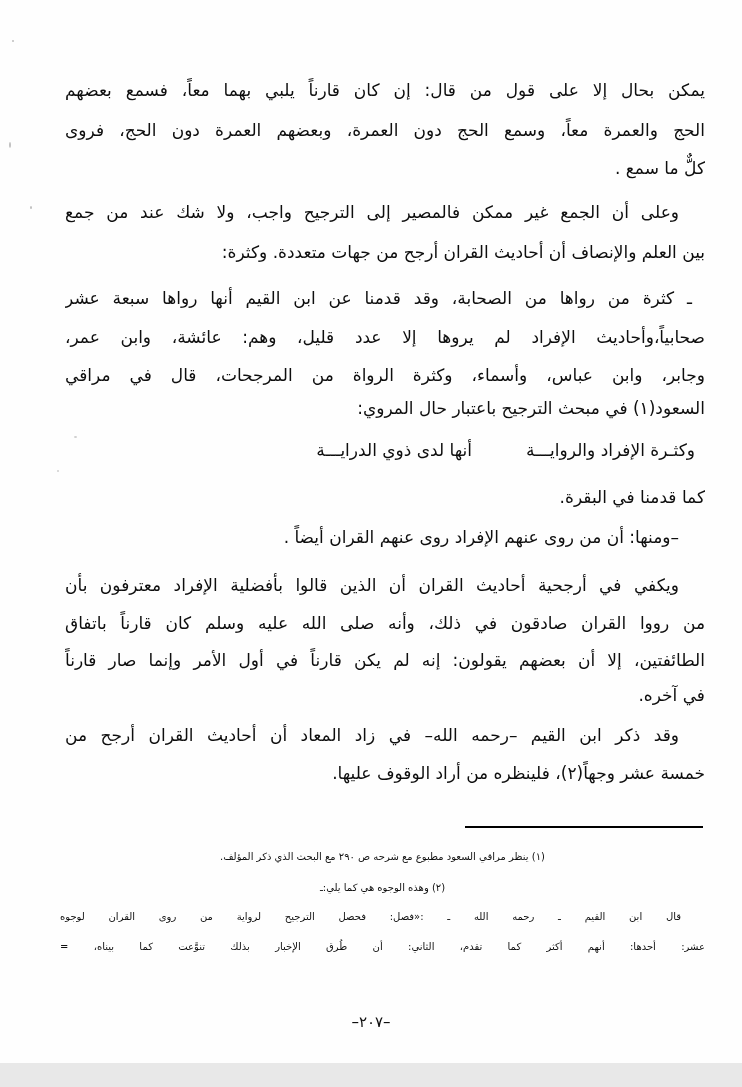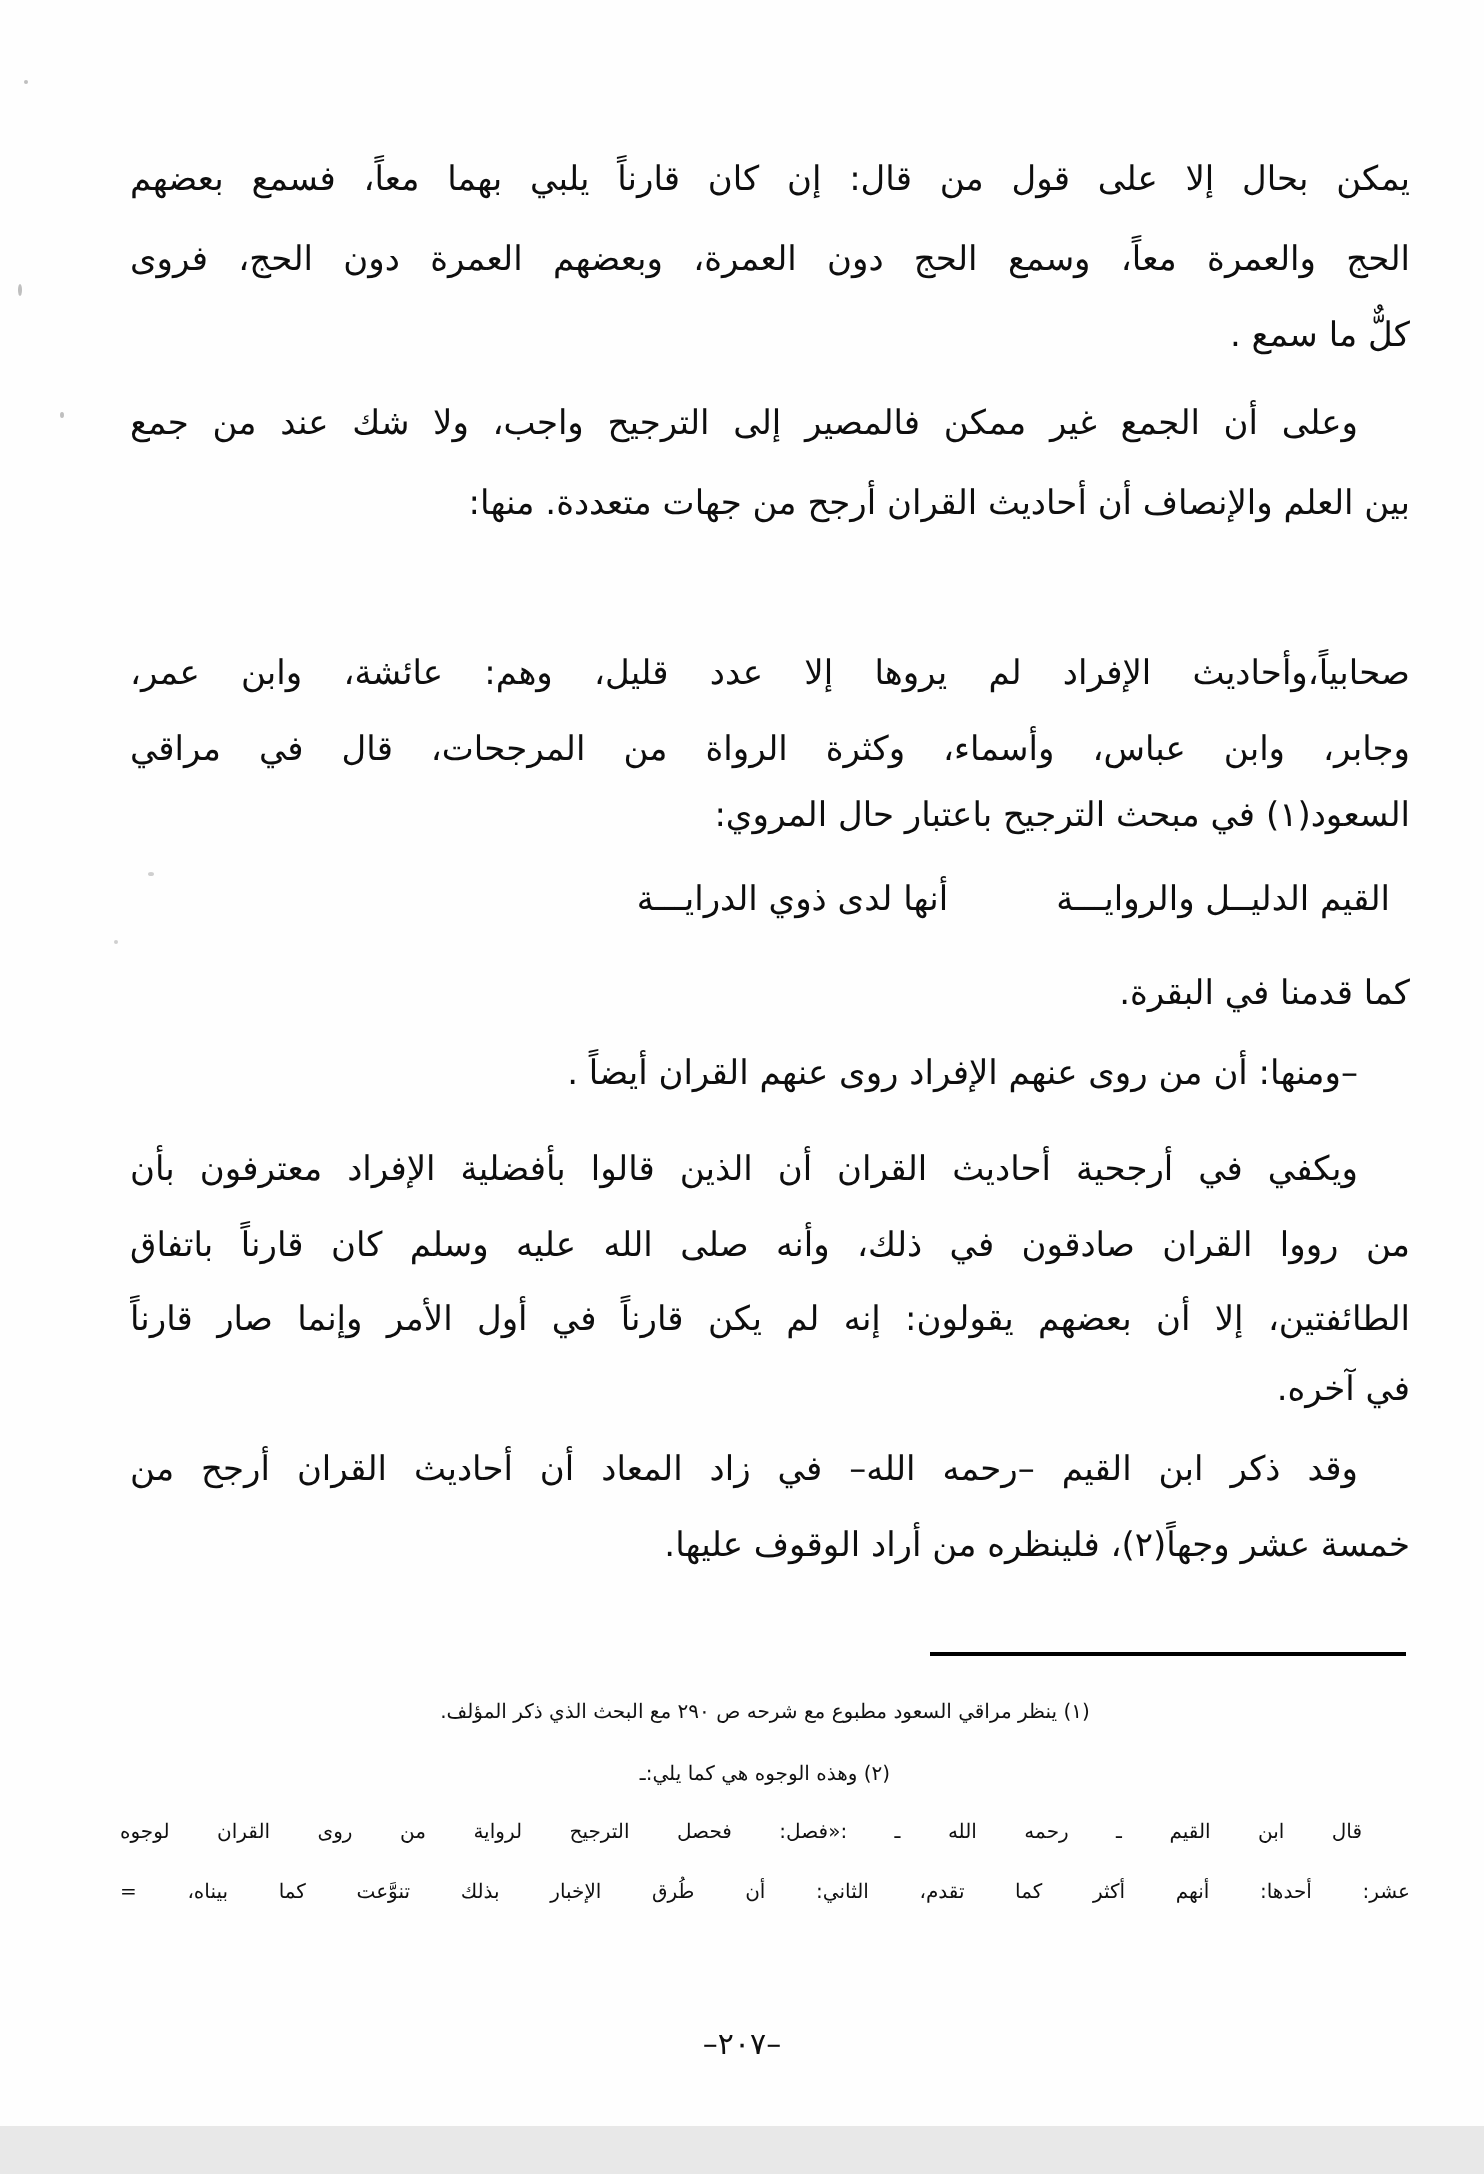--- a/index.html
+++ b/index.html
@@ -96,27 +96,28 @@
 </style>
 </head>
 <body>
 
 <div class="page">
 
   <div class="tl str" style="top:71px">يمكن بحال إلا على قول من قال: إن كان قارناً يلبي بهما معاً، فسمع بعضهم</div>
   <div class="tl str" style="top:111px">الحج والعمرة معاً، وسمع الحج دون العمرة، وبعضهم العمرة دون الحج، فروى</div>
   <div class="tl" style="top:149px">كلٌّ ما سمع .</div>
   <div class="tl str ind" style="top:193px">وعلى أن الجمع غير ممكن فالمصير إلى الترجيح واجب، ولا شك عند من جمع</div>
-  <div class="tl" style="top:233px">بين العلم والإنصاف أن أحاديث القران أرجح من جهات متعددة. منها:</div>
+  <div class="tl" style="top:233px">بين العلم والإنصاف أن أحاديث القران أرجح من جهات متعددة. وكثرة:</div>
+  <div class="tl str ind-sm" style="top:279px">ـ كثرة من رواها من الصحابة، وقد قدمنا عن ابن القيم أنها رواها سبعة عشر</div>
   <div class="tl str" style="top:318px">صحابياً،وأحاديث الإفراد لم يروها إلا عدد قليل، وهم: عائشة، وابن عمر،</div>
   <div class="tl str" style="top:356px">وجابر، وابن عباس، وأسماء، وكثرة الرواة من المرجحات، قال في مراقي</div>
   <div class="tl" style="top:389px">السعود(١) في مبحث الترجيح باعتبار حال المروي:</div>
 
   <div class="verse" style="top:431px">
-    <span>القيم الدليــل والروايـــة</span>
+    <span>وكثـرة الإفراد والروايـــة</span>
     <span>أنها لدى ذوي الدرايـــة</span>
   </div>
 
   <div class="tl" style="top:478px">كما قدمنا في البقرة.</div>
   <div class="tl ind" style="top:518px">–ومنها: أن من روى عنهم الإفراد روى عنهم القران أيضاً .</div>
   <div class="tl str ind" style="top:566px">ويكفي في أرجحية أحاديث القران أن الذين قالوا بأفضلية الإفراد معترفون بأن</div>
   <div class="tl str" style="top:604px">من رووا القران صادقون في ذلك، وأنه صلى الله عليه وسلم كان قارناً باتفاق</div>
   <div class="tl str" style="top:641px">الطائفتين، إلا أن بعضهم يقولون: إنه لم يكن قارناً في أول الأمر وإنما صار قارناً</div>
   <div class="tl" style="top:676px">في آخره.</div>
   <div class="tl str ind" style="top:716px">وقد ذكر ابن القيم –رحمه الله– في زاد المعاد أن أحاديث القران أرجح من</div>

